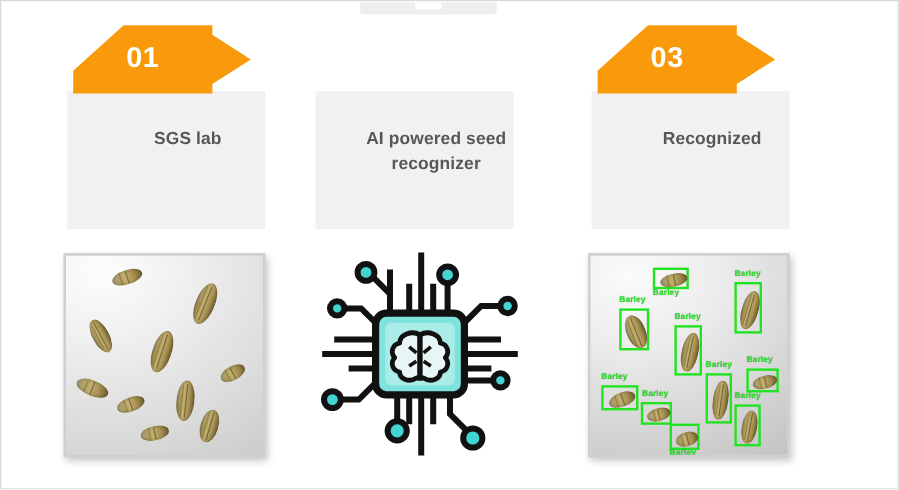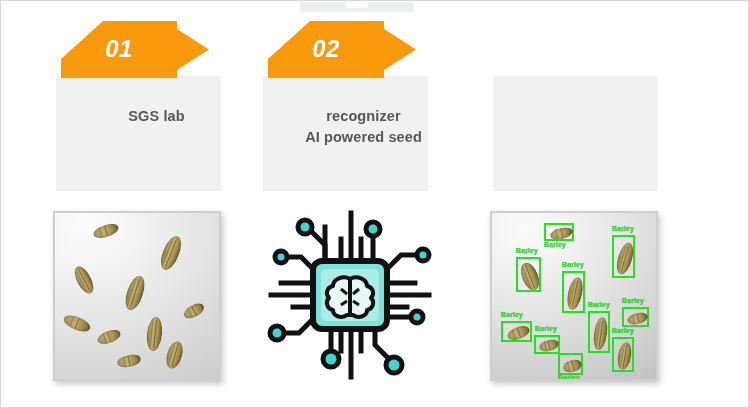--- a/index.html
+++ b/index.html
@@ -65,21 +65,20 @@
     letter-spacing: 0.1px;
     padding-left: 36px;
   }
 
   
   .arrow {
     position: absolute;
     top: 20px;
     width: 148px;
     height: 44px;
-    font-style: italic;
   }
   .arrow-1 { left: 60px; }
   .arrow-2 { left: 267px; }
   .arrow-3 { left: 497px; }
   .arrow svg { display: block; width: 148px; height: 57px; overflow: visible; }
 
   .arrow-num {
     position: absolute;
     top: 14px;
     left: 0;
@@ -229,29 +228,23 @@
     <div class="seed" style="left:112px;top:128px;width:15px;height:28px;transform:rotate(16deg)">
         <i></i>
       </div>
     <div class="seed" style="left:62px;top:142px;width:24px;height:12px;transform:rotate(-12deg)">
         <i></i>
       </div>
   </div>
 
   <div class="card card-2">
     <div class="card-label">
+      <div>AI powered seed</div>
       <div>recognizer</div>
-      <div>AI powered seed</div>
-    </div>
-  </div>
-  <div class="arrow arrow-2">
-    <svg viewBox="0 0 148 57" preserveAspectRatio="none">
-      <path d="M 42 0 L 116 0 L 116 8 L 148 28.5 L 116 49 L 116 57 L 0 57 L 0 38 Z" fill="#f89a0c"></path>
-    </svg>
-    <div class="arrow-num">02</div>
+    </div>
   </div>
 
   <div class="chip-icon">
     <svg viewBox="0 0 175 180">
       <g stroke="#111111" stroke-width="5" fill="none" stroke-linecap="square">
 
         <line x1="62" y1="22" x2="62" y2="58"></line>
         <line x1="78" y1="34" x2="78" y2="58"></line>
         <line x1="88" y1="8" x2="88" y2="58"></line>
         <line x1="98" y1="34" x2="98" y2="58"></line>
@@ -301,21 +294,28 @@
         <circle cx="14" cy="128" r="7"></circle>
         <circle cx="68" cy="154" r="8"></circle>
         <circle cx="131" cy="160" r="8"></circle>
         <circle cx="154" cy="112" r="6"></circle>
       </g>
     </svg>
   </div>
 
   <div class="card card-3">
     <div class="card-label">
-    </div>
+      <div>Recognized</div>
+    </div>
+  </div>
+  <div class="arrow arrow-3">
+    <svg viewBox="0 0 148 57" preserveAspectRatio="none">
+      <path d="M 42 0 L 116 0 L 116 8 L 148 28.5 L 116 49 L 116 57 L 0 57 L 0 38 Z" fill="#f89a0c"></path>
+    </svg>
+    <div class="arrow-num">03</div>
   </div>
 
   <div class="photo-frame photo-3">
     <div class="plate plate-3"></div>
 
     <div class="det-box" style="left:52px;top:10px;width:30px;height:18px">
       <div class="seed" style="left:4px;top:3px;width:23px;height:11px;transform:rotate(-12deg)">
           <i></i>
         </div>
     </div>

